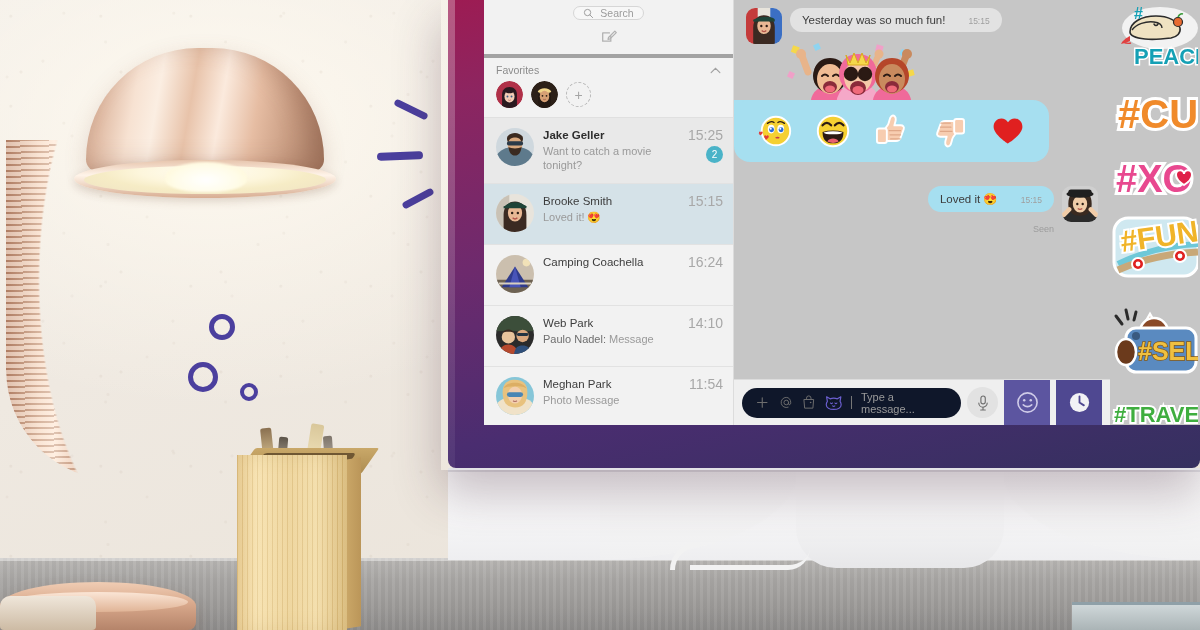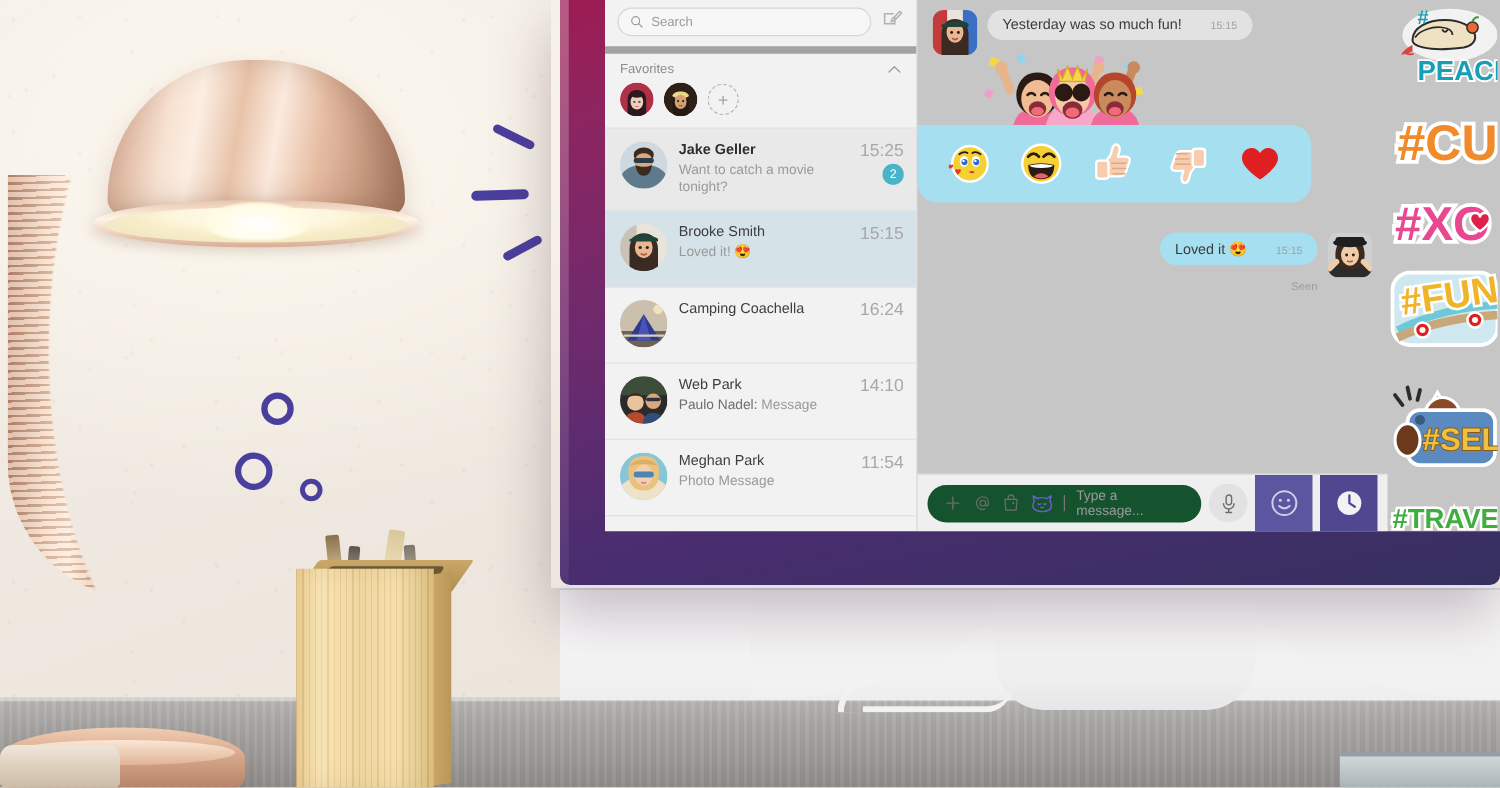--- a/index.html
+++ b/index.html
@@ -193,31 +193,31 @@
     border: 5px solid #f2f2f2; border-bottom: none; border-right: none;
     border-radius: 40px 0 0 0;
   }
 
   
   .app { position: absolute; inset: 0; display: flex; }
   .sidebar {
     width: 250px; height: 100%; background: #f2f2f2;
     border-right: 1px solid #dcdcdc; display: flex; flex-direction: column;
   }
-  .search-row { display: flex; align-items: flex-start; gap: 8px; padding: 6px 10px 8px 10px; }
+  .search-row { display: flex; align-items: center; gap: 8px; padding: 6px 10px 8px 10px; flex-direction: column; }
   .search-box {
     flex: 1; height: 23px; border: 1px solid #d6d6d6; border-radius: 12px;
     background: #f7f7f7; display: flex; align-items: center; gap: 6px; padding: 0 9px;
   }
   .search-box .ph { font-size: 10.5px; color: #9b9b9b; }
   .compose { width: 18px; height: 18px; opacity: .62; }
 
   .fav-header {
     display: flex; align-items: center; justify-content: space-between;
-    padding: 6px 12px 2px 12px; border-top: 6px solid #a3a3a3;
+    padding: 6px 12px 2px 12px; border-top: 4px solid #a3a3a3;
   }
   .fav-title { font-size: 10.5px; color: #8c8c8c; }
   .fav-row { display: flex; align-items: center; gap: 8px; padding: 3px 12px 9px 12px; border-bottom: 1px solid #e0e0e0; }
   .fav-av { width: 27px; height: 27px; border-radius: 50%; overflow: hidden; position: relative; }
   .fav-add {
     width: 25px; height: 25px; border-radius: 50%;
     border: 1.5px dashed #b6b6b6; display: flex; align-items: center;
     justify-content: center; color: #a4a4a4; font-size: 14px; line-height: 1;
   }
 
@@ -267,21 +267,21 @@
     -webkit-mask-image: radial-gradient(20px 22px at 20px 22px, transparent 0 19px, #000 20px);
             mask-image: radial-gradient(20px 22px at 20px 22px, transparent 0 19px, #000 20px);
   }
   .emoji-btn { width: 42px; height: 42px; display: flex; align-items: center; justify-content: center; }
 
   .composer {
     height: 46px; background: #efefef; border-top: 1px solid #dcdcdc;
     display: flex; align-items: center; gap: 6px; padding: 0 8px; position: relative;
   }
   .input-pill {
-    flex: 1; height: 30px; background: #14532d; border-radius: 15px;
+    flex: 1; height: 30px; background: #0f172a; border-radius: 15px;
     display: flex; align-items: center; gap: 9px; padding: 0 13px; justify-content: space-between;
   }
   .input-ph { font-size: 11px; color: #9a9a9a; }
   .caret { width: 1px; height: 13px; background: #777; }
   .mic-btn {
     width: 31px; height: 31px; border-radius: 50%; background: #e2e2e2;
     display: flex; align-items: center; justify-content: center; flex: none;
   }
   .tool-btn {
     width: 46px; height: 46px; background: #5c55a0; display: flex;

